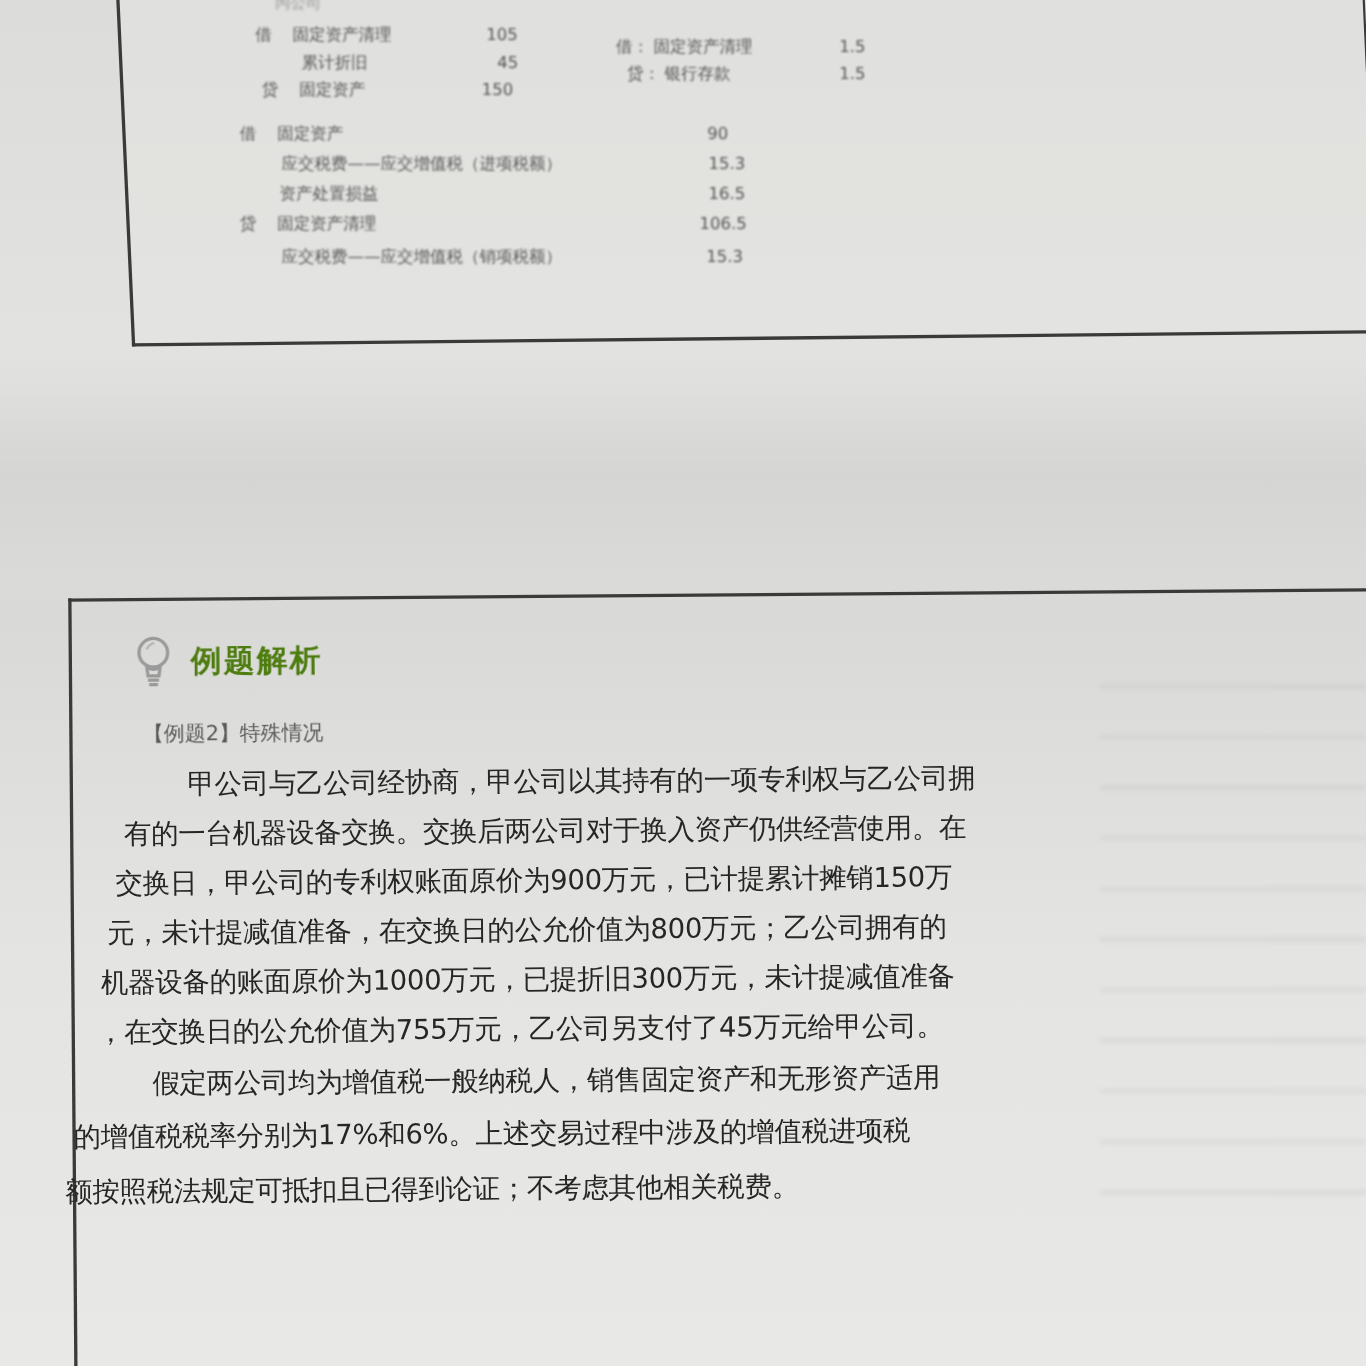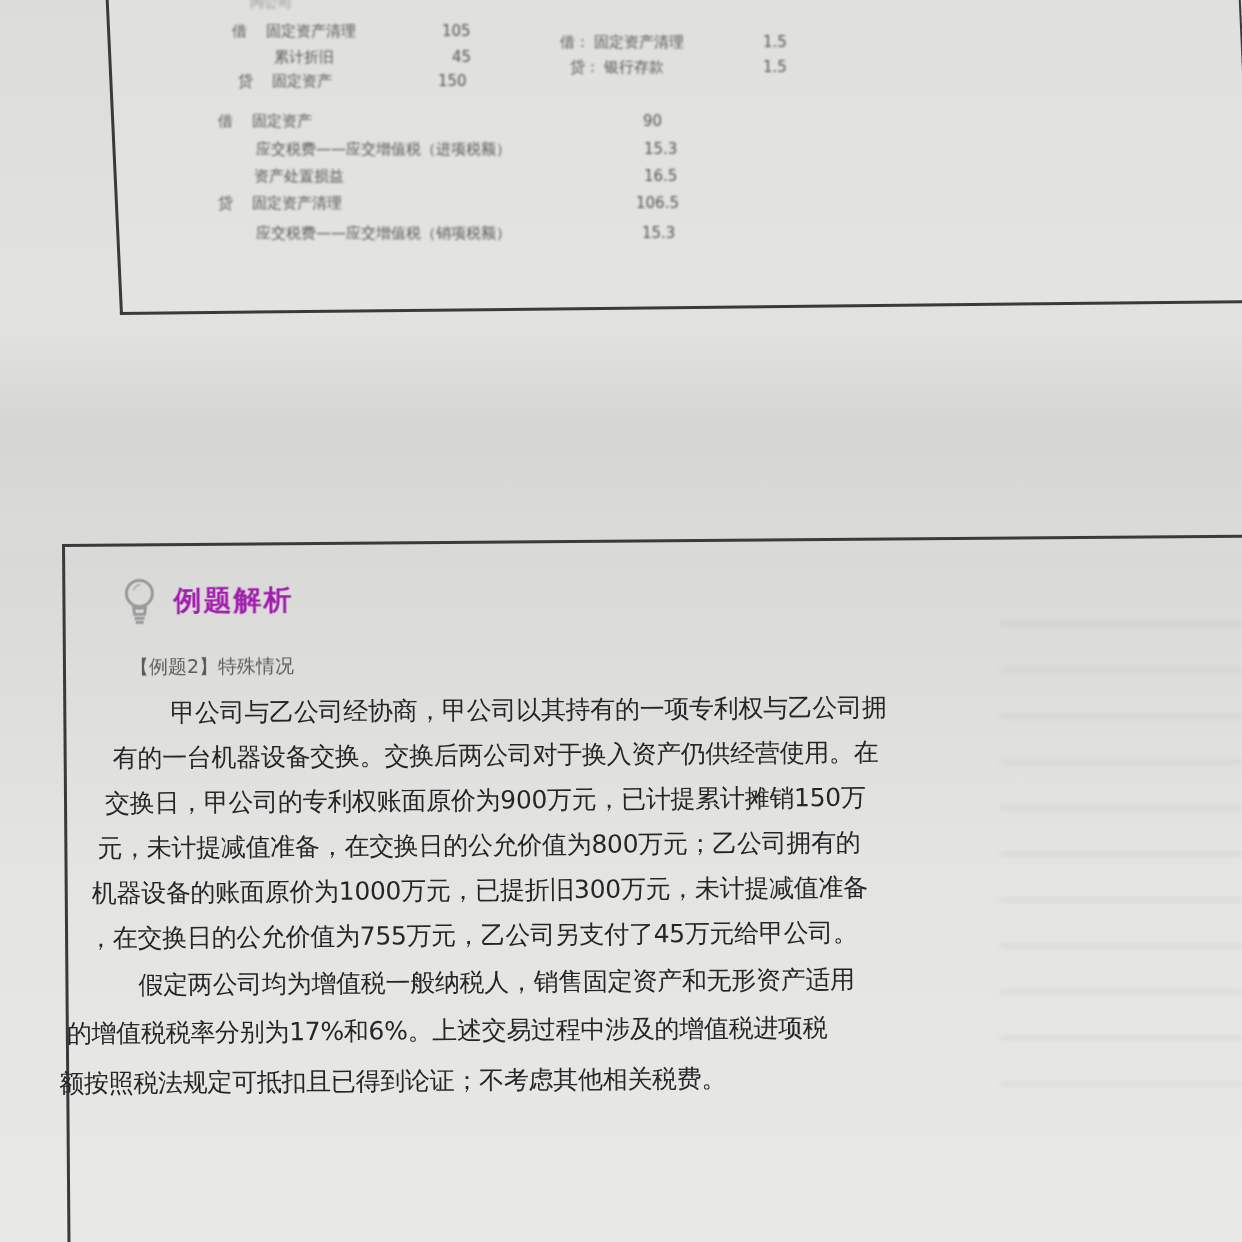--- a/index.html
+++ b/index.html
@@ -77,21 +77,21 @@
     }
     .bulb-icon {
       width: 40px;
       height: 50px;
       margin-right: 14px;
       filter: blur(0.6px);
     }
     .section-title-text {
       font-size: 28px;
       font-weight: bold;
-      color: #a21caf;
+      color: #4d7c0f;
       letter-spacing: 2px;
       filter: blur(0.5px);
     }
     .example-label {
       position: absolute;
       left: 64px;
       top: 108px;
       font-size: 19px;
       color: #5a5a5a;
       filter: blur(0.4px);

